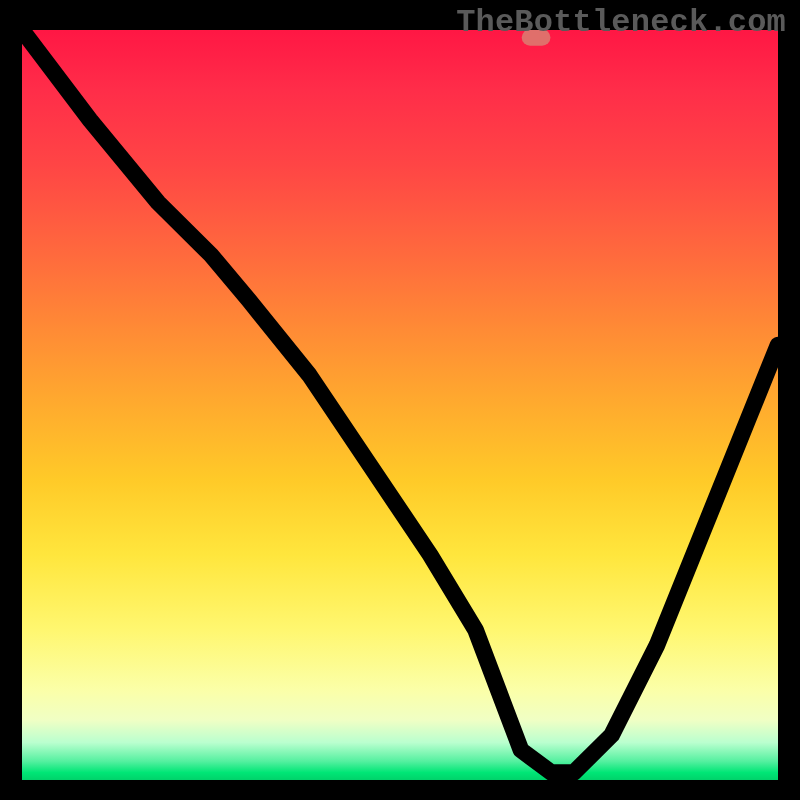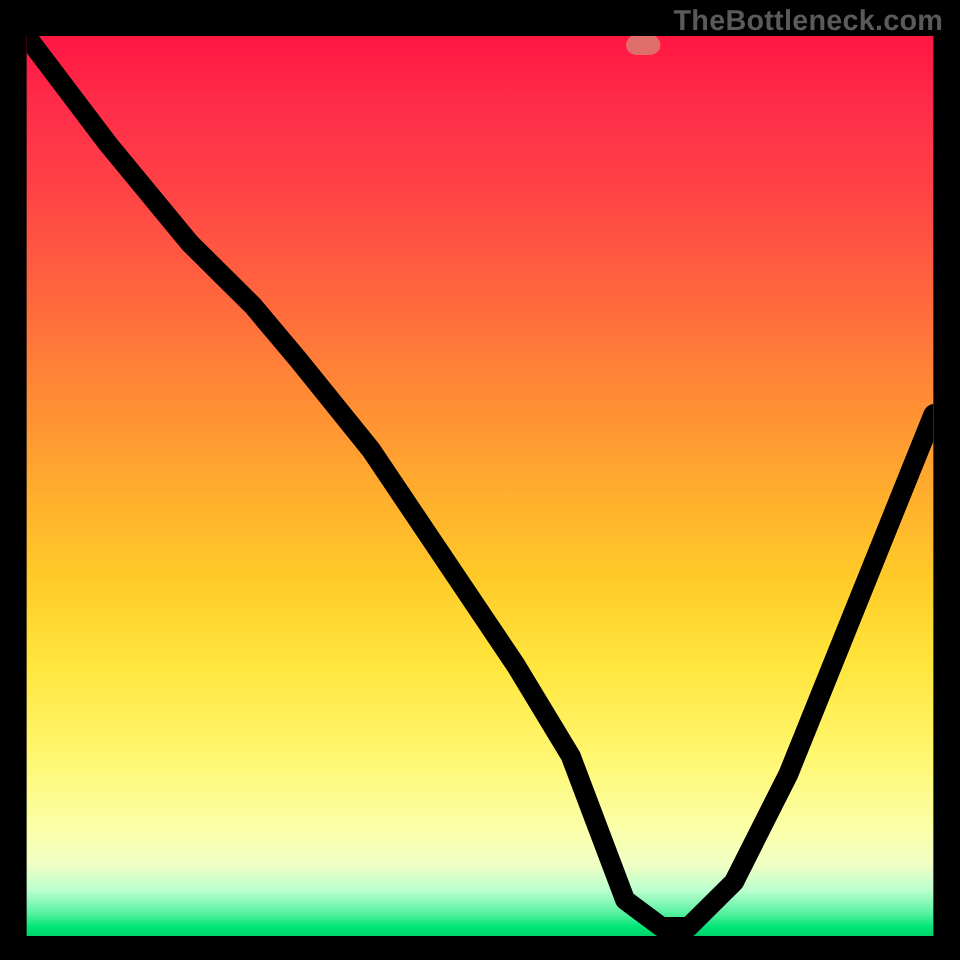--- a/index.html
+++ b/index.html
@@ -14,22 +14,22 @@
     width: 800px;
     height: 800px;
     position: relative;
     background: #000000;
   }
   .watermark {
     position: absolute;
     top: 4px;
     right: 14px;
     color: #5a5a5a;
-    font-family: Liberation Sans, sans-serif;
-    font-size: 24px;
+    font-family: Liberation Mono, monospace;
+    font-size: 32px;
     font-weight: 600;
     letter-spacing: 0.2px;
     z-index: 50;
   }
   .plot-area {
     position: absolute;
     left: 22px;
     top: 30px;
     width: 756px;
     height: 750px;

